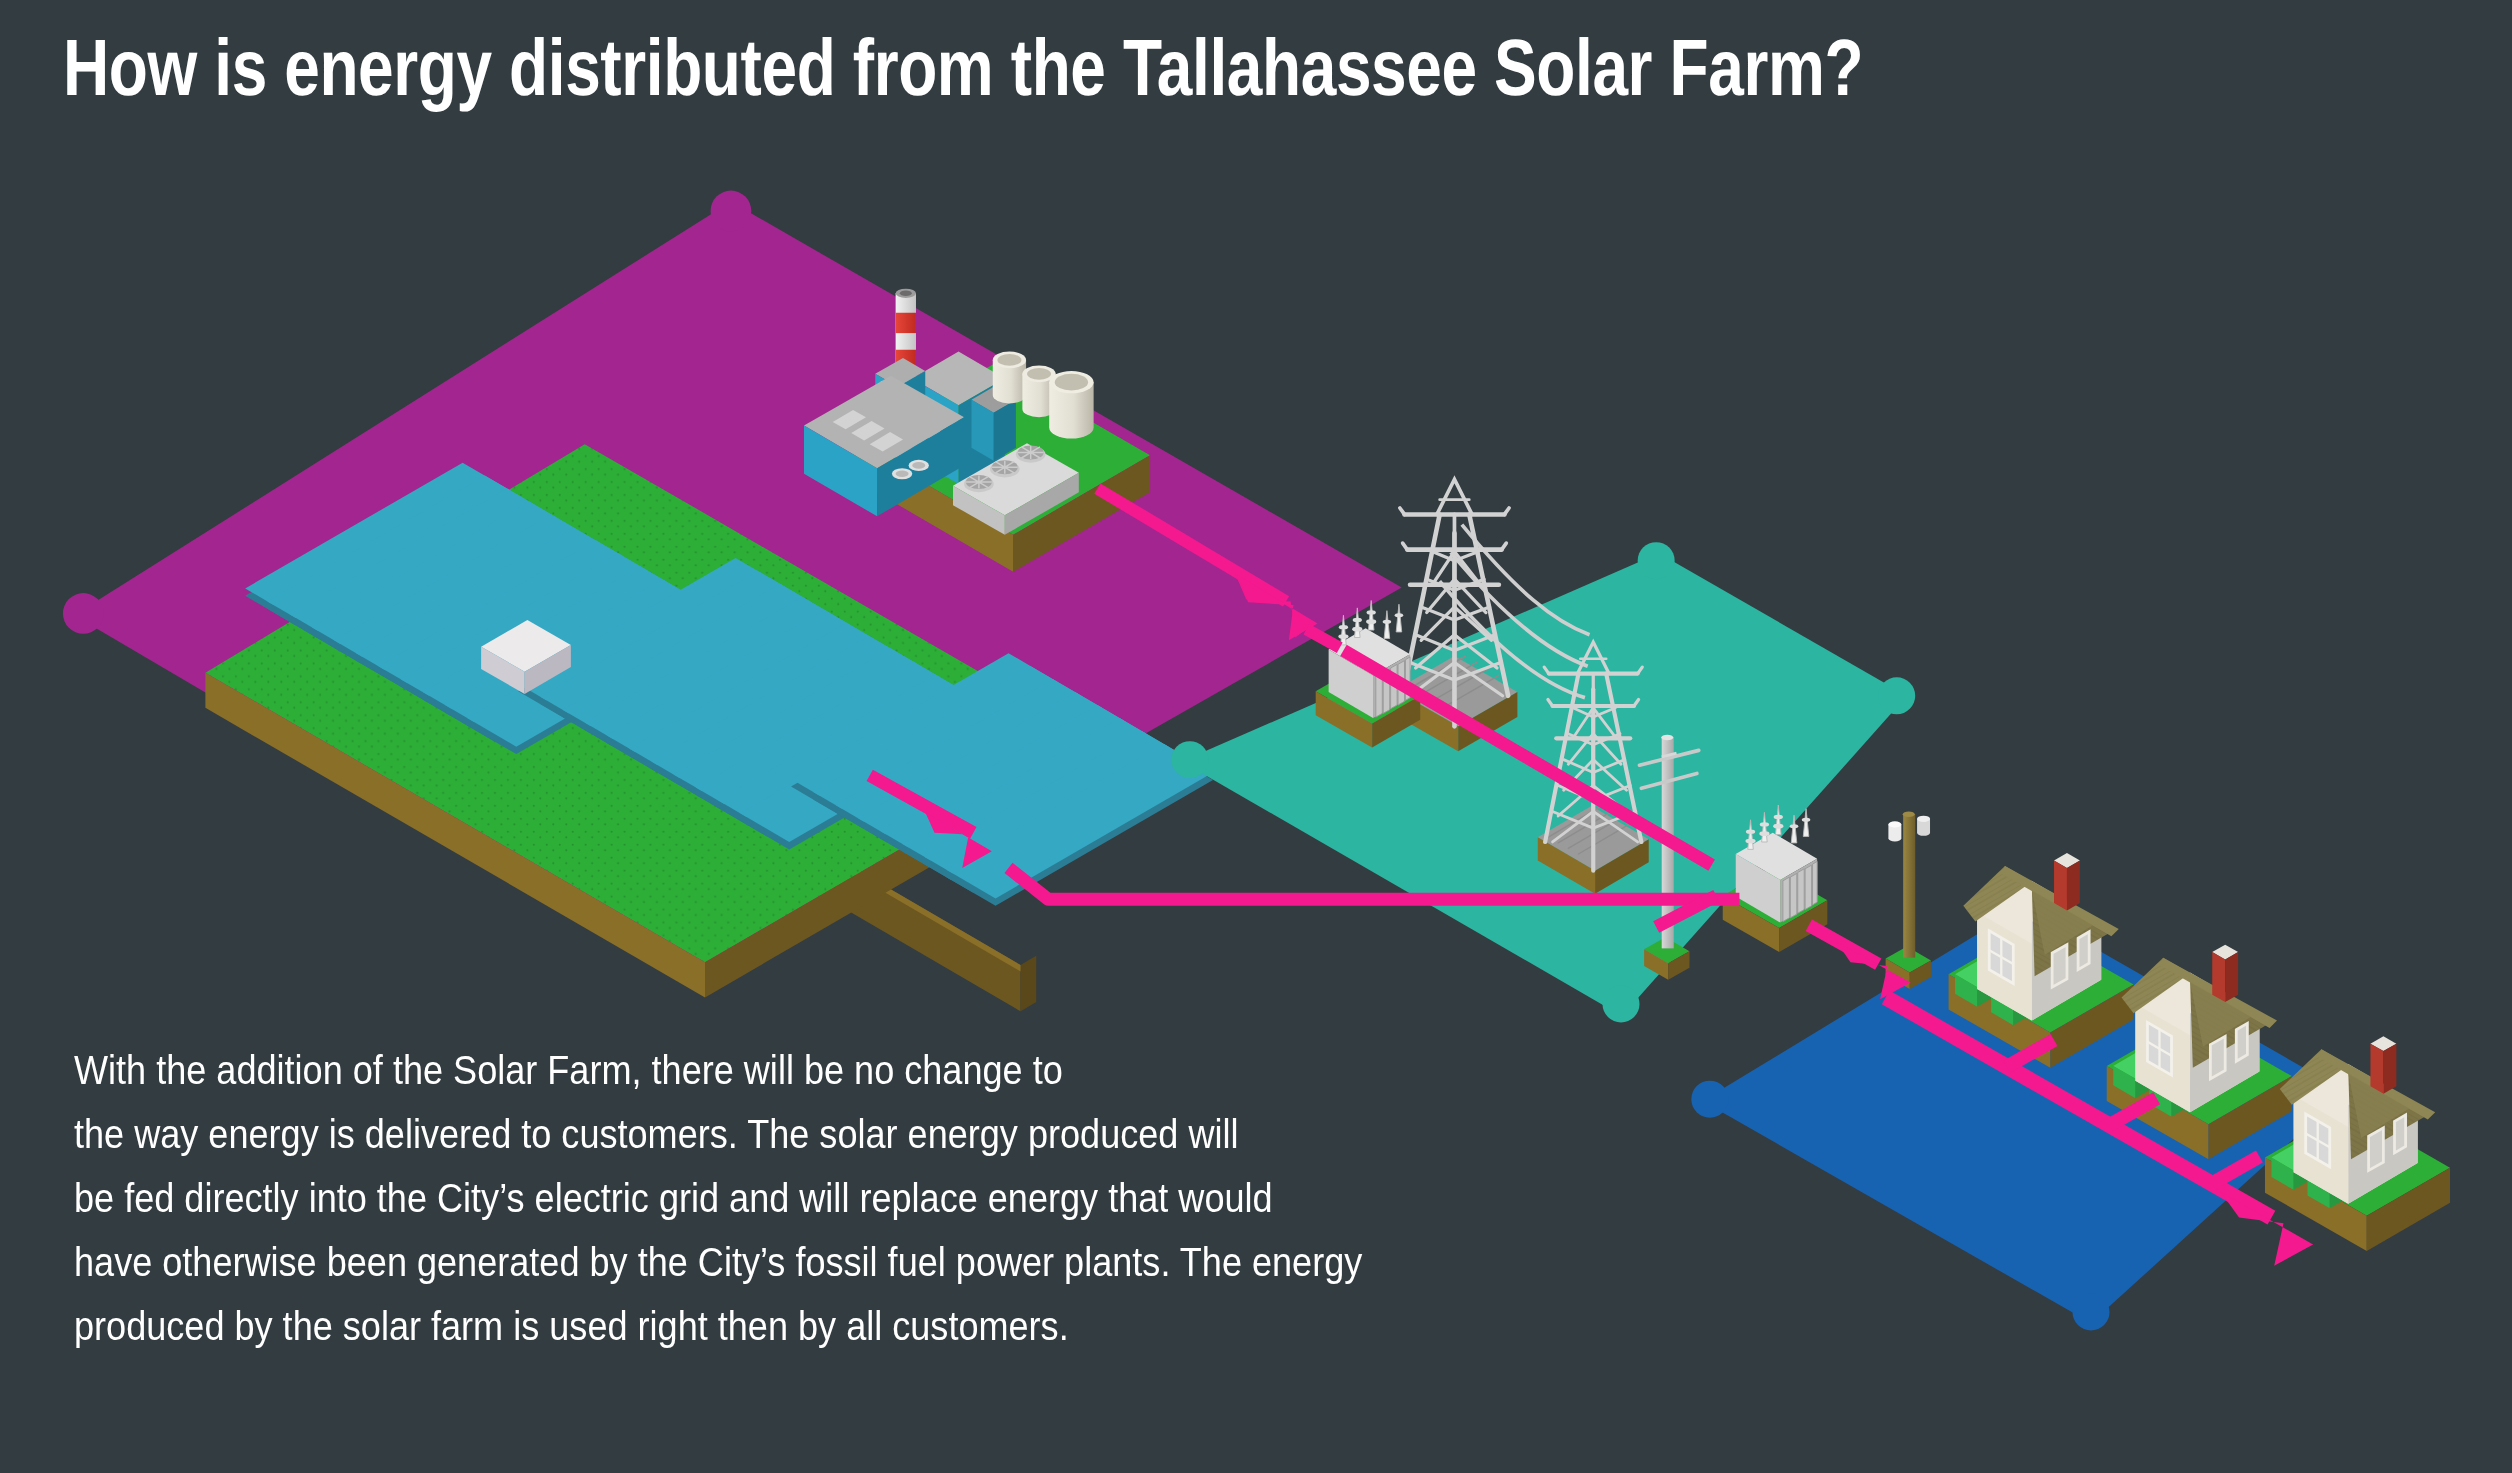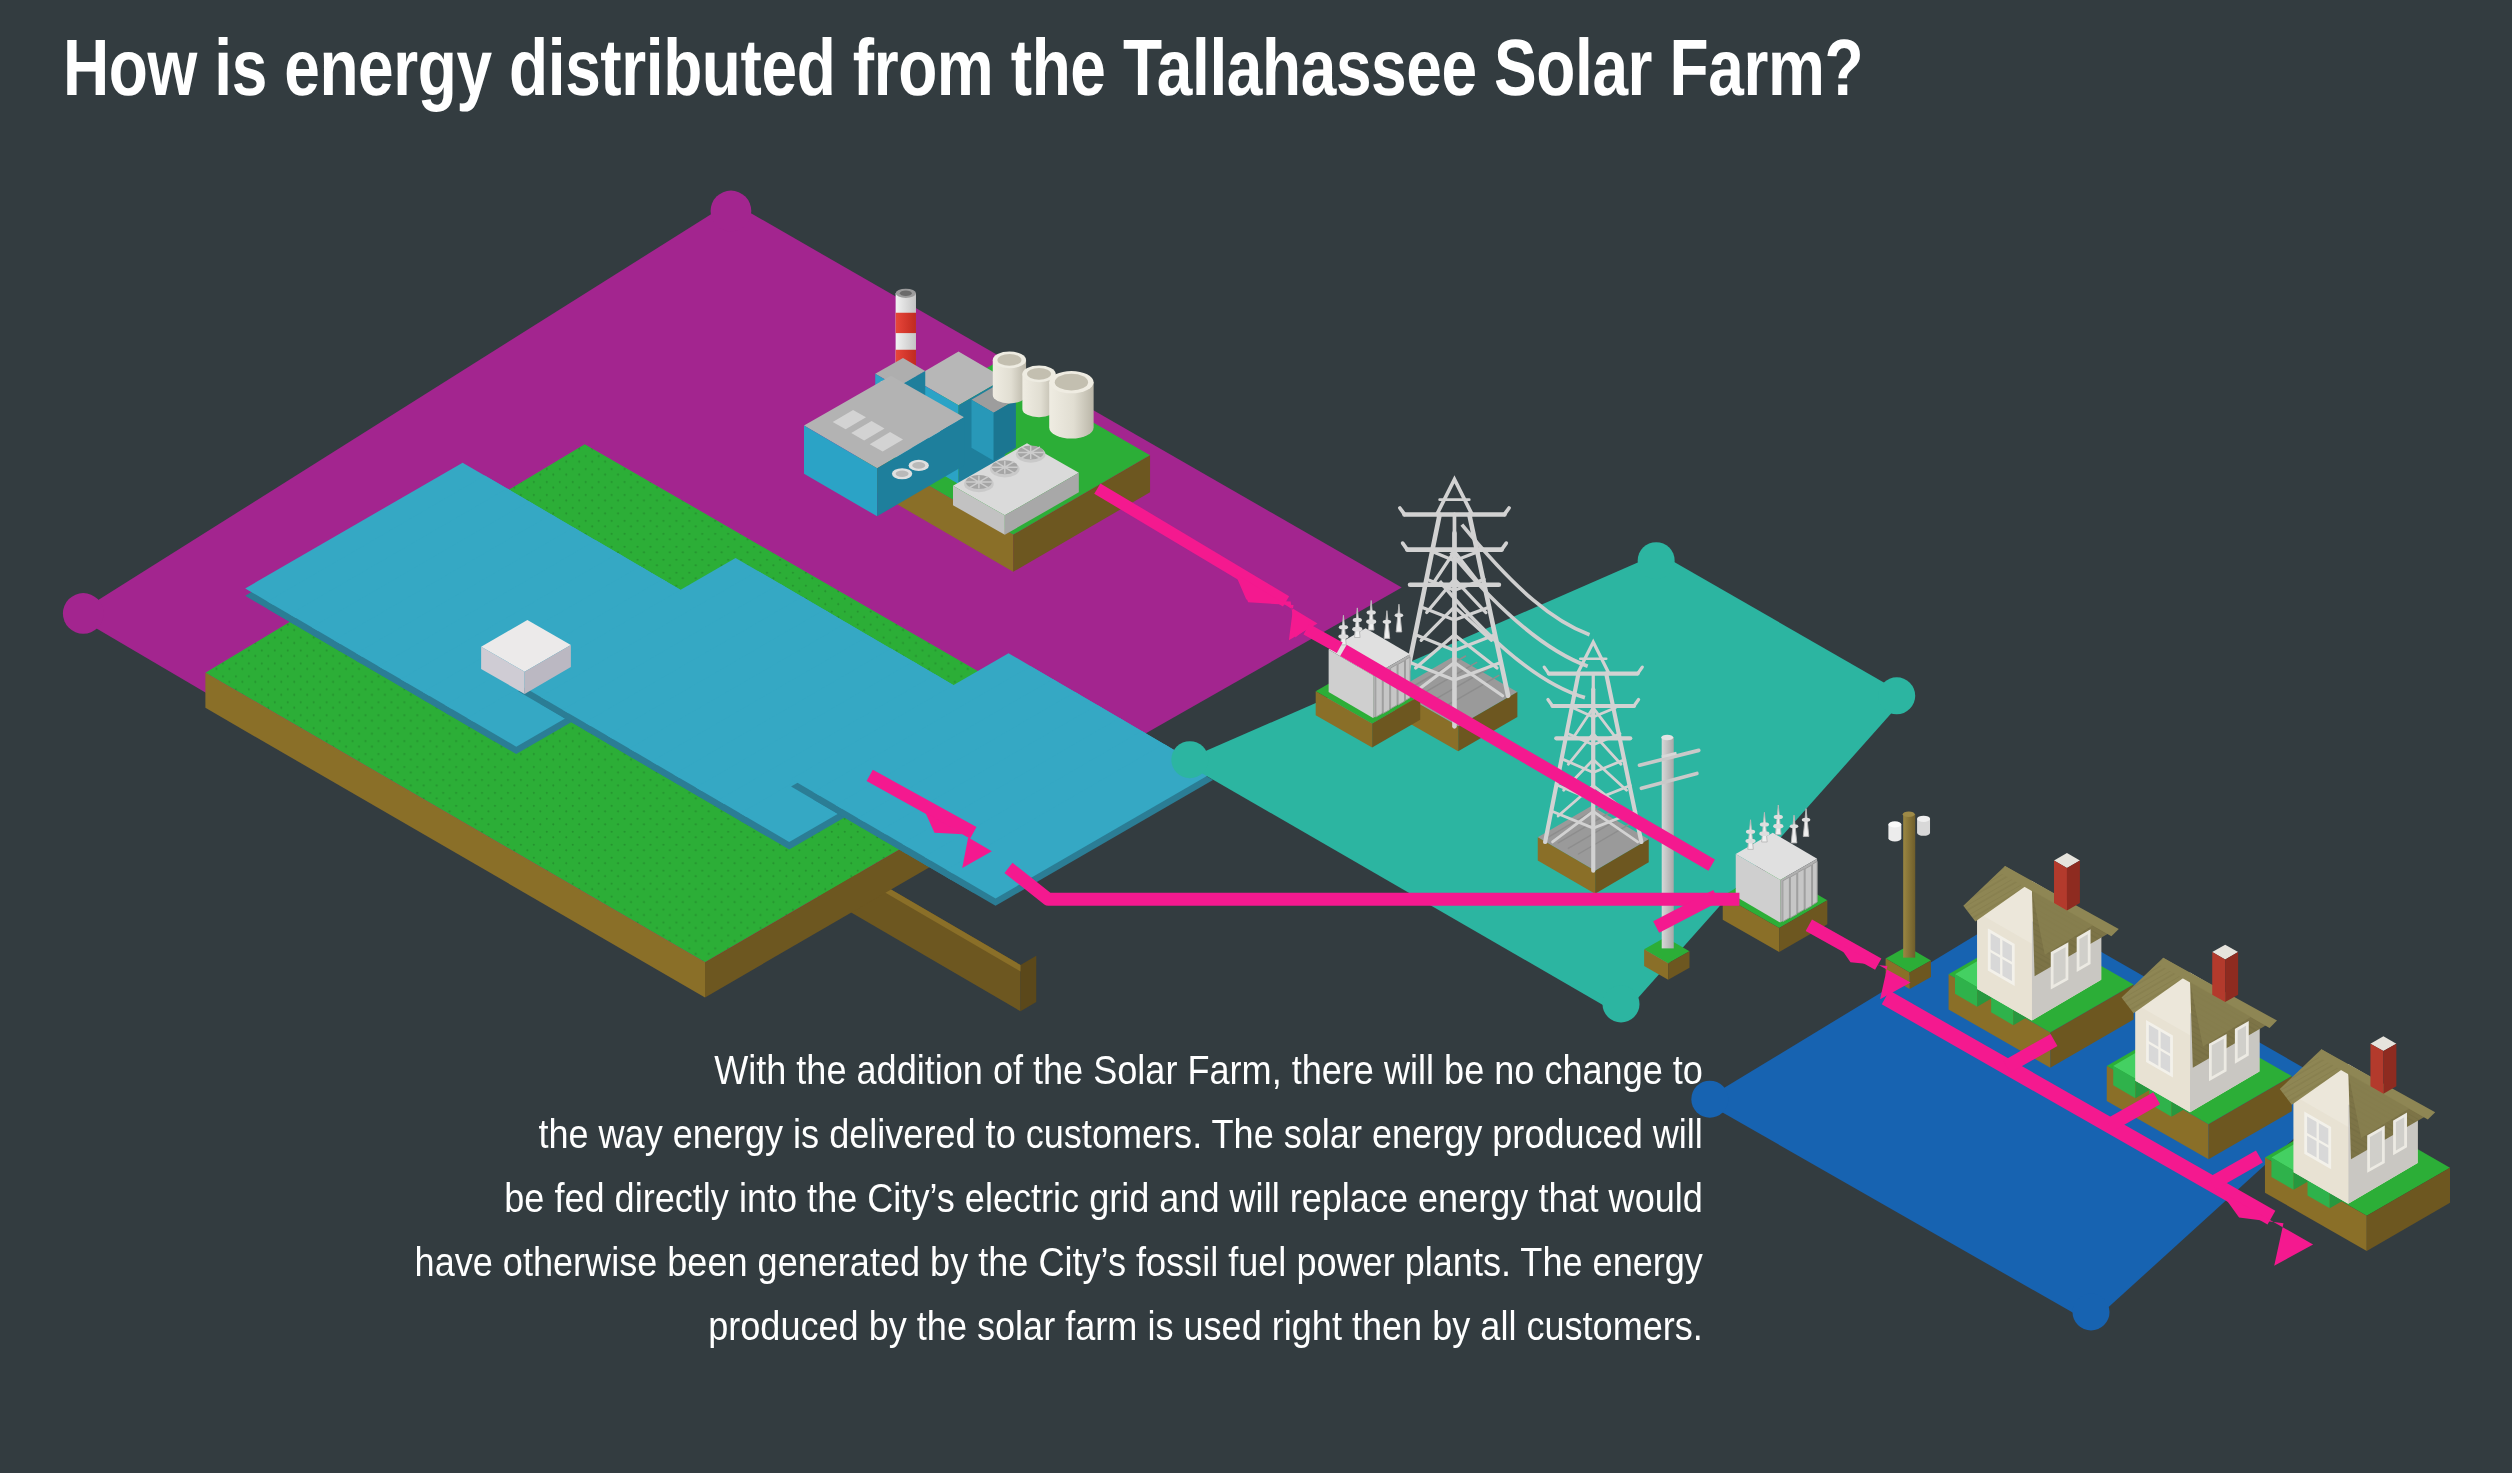--- a/index.html
+++ b/index.html
@@ -1,21 +1,21 @@
 <!DOCTYPE html>
 <html style="font-size:15px"><head>
 <meta charset="utf-8">
 <style>
   html,body{margin:0;padding:0;background:#333c40;}
   body{
     width:2512px;height:1473px;position:relative;overflow:hidden;
     font-family:"Liberation Sans", sans-serif;
     background:#333c40;
   }
-  #stage{position:absolute;inset:0;width:2076px;height:1473px;text-align:right;}
+  #stage{position:absolute;inset:0;width:2076px;height:1473px;}
   svg.scene{position:absolute;left:0;top:0;width:2512px;height:1473px;display:block;}
 
   .title{
     position:absolute;left:63px;top:22px;
     font-family:"Liberation Sans", sans-serif;
     font-size:80px;font-weight:bold;color:#ffffff;
     letter-spacing:-0.5px;
     transform:scaleX(0.80);transform-origin:left top;
     white-space:nowrap;
     text-rendering:geometricPrecision;

